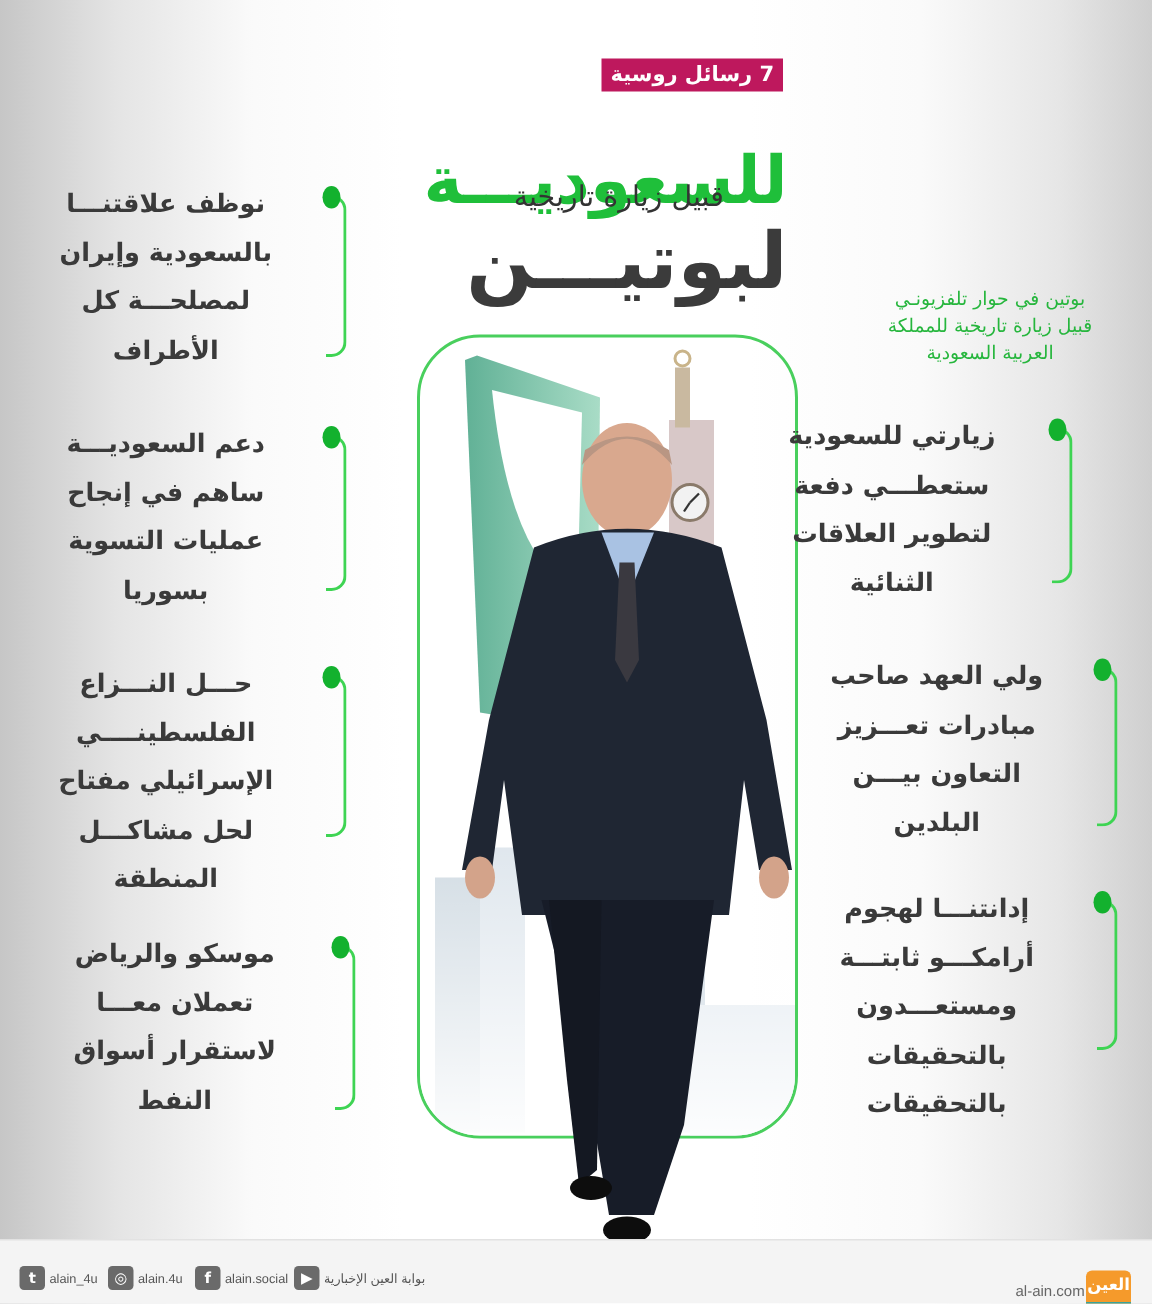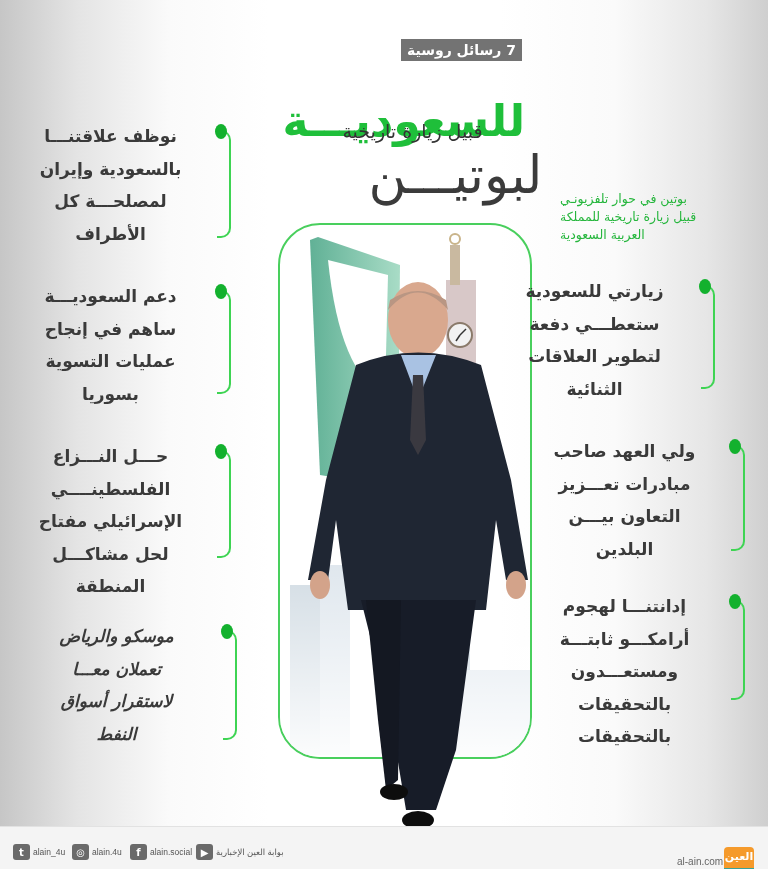--- a/index.html
+++ b/index.html
@@ -5,42 +5,41 @@
   * { margin:0; padding:0; box-sizing:border-box; }
   html, body { width:768px; height:869px; overflow:hidden; }
   body {
     position:relative;
     font-family:"DejaVu Sans", sans-serif;
     background: linear-gradient(to right, #c6c6c6 0%, #e4e4e4 10%, #fafafa 22%, #ffffff 35%, #ffffff 65%, #fafafa 80%, #e6e6e6 92%, #cfcfcf 100%);
     direction: rtl;
   }
   .badge {
     position:absolute; left:401px; top:39px; width:121px; height:22px;
-    background:#737373; color:#fff; font-weight:bold; font-size:14px;
+    background:#be185d; color:#fff; font-weight:bold; font-size:14px;
     display:flex; align-items:center; justify-content:center; line-height:1;
   }
   .title-green {
     position:absolute; left:300px; top:62px; width:225px; height:50px;
     color:#1fbf3a; font-weight:bold; font-size:44px; text-align:center; line-height:50px;
     letter-spacing:-1px;
     margin-top:34px;
   }
   .subtitle {
     position:absolute; left:300px; top:118px; width:225px; height:26px;
     color:#333; font-size:19px; text-align:center; line-height:26px;
   }
   .title-dark {
     position:absolute; left:300px; top:145px; width:225px; height:60px;
-    color:#3b3b3b; font-weight:normal; font-size:52px; text-align:center; line-height:60px;
+    color:#3b3b3b; font-weight:bold; font-size:52px; line-height:60px;
     letter-spacing:-1px;
-    margin-left:43px;
   }
   .intro {
     position:absolute; left:560px; top:190px; width:200px;
-    color:#26b63d; font-size:12.5px; text-align:left; line-height:18px;
+    color:#26b63d; font-size:12.5px; text-align:center; line-height:18px;
   }
   .point {
     position:absolute; width:215px;
   }
   .point .txt {
     position:absolute; right:28px; top:0; width:185px;
     color:#3a3a3a; font-weight:bold; font-size:17px; line-height:32.5px; text-align:center;
   }
   .point .dot {
     position:absolute; right:4px; top:4px; width:12px; height:15px;
@@ -173,21 +172,21 @@
   <div class="dot"></div>
   <div class="txt">
     <div>حـــل النـــزاع</div>
     <div>الفلسطينــــي</div>
     <div>الإسرائيلي مفتاح</div>
     <div>لحل مشاكـــل</div>
     <div>المنطقة</div>
   </div>
 </div>
 
-<div class="point" style="left:22px; top:620px; height:130px;font-style:italic;">
+<div class="point" style="left:22px; top:620px; height:130px;">
   <div class="bracket" style="height:110px;"></div>
   <div class="dot"></div>
   <div class="txt">
     <div>موسكو والرياض</div>
     <div>تعملان معـــا</div>
     <div>لاستقرار أسواق</div>
     <div>النفط</div>
   </div>
 </div>
 

